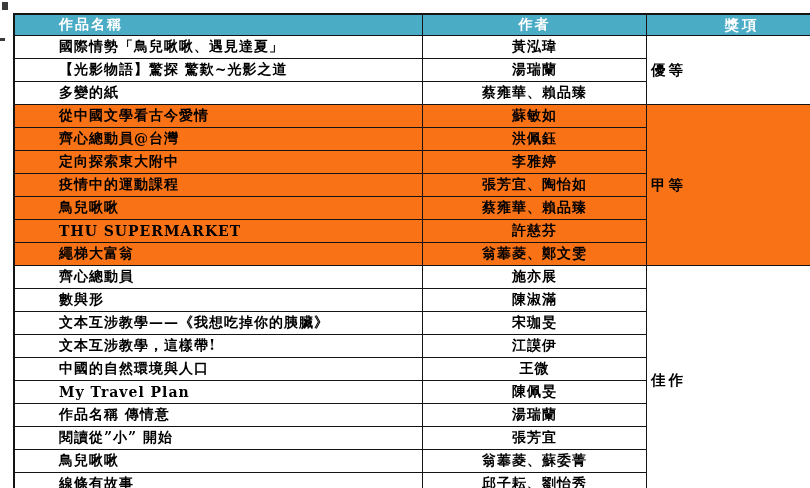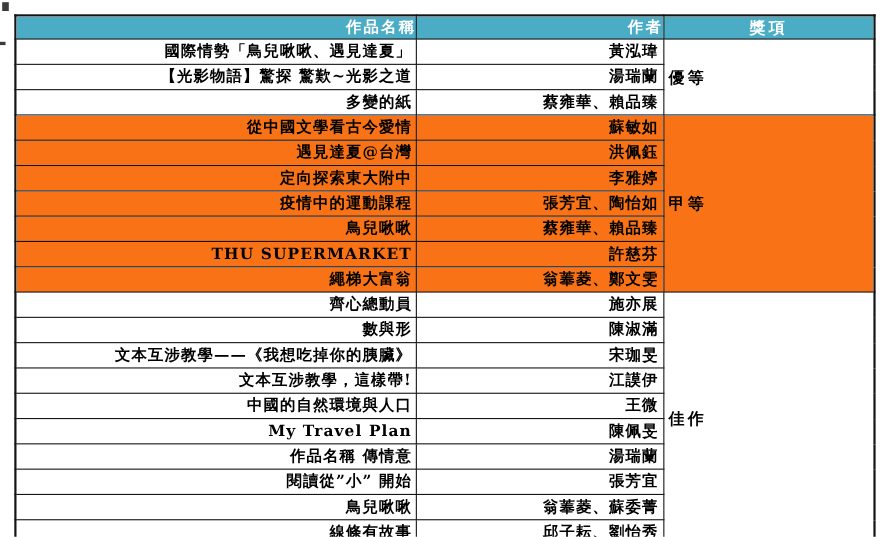--- a/index.html
+++ b/index.html
@@ -15,22 +15,22 @@
   th,td{border:1px solid #141414;overflow:hidden;white-space:nowrap;}
   th{
     height:20px;background:#4BACC6;color:#ffffff;
     font-size:14px;font-weight:bold;text-align:center;letter-spacing:2px;
     padding:0;
   }
   td{
     height:22px;font-size:14px;font-weight:bold;color:#000000;
     letter-spacing:1px;padding:0 4px;vertical-align:middle;background:#ffffff;
   }
-  .c-title{width:363px;text-align:right;}
-  .c-author{width:223px;text-align:right;}
+  .c-title{width:363px;text-align:left;padding-left:44px;}
+  .c-author{width:223px;text-align:center;}
   .c-award{width:190px;letter-spacing:3px;font-size:14.5px;}
   tr.blue td{background:#f97316;}
   
   .speck-a{position:absolute;left:2px;top:2px;width:6px;height:8px;background:#3a3a3a;}
   .speck-b{position:absolute;left:0;top:38px;width:5px;height:3px;background:#3a3a3a;}
 </style>
 </head>
 <body>
 
 <div class="speck-a"></div>
@@ -58,21 +58,21 @@
         <tr>
           <td class="c-title">多變的紙</td>
           <td class="c-author">蔡雍華、賴品臻</td>
         </tr>
         <tr class="blue">
           <td class="c-title">從中國文學看古今愛情</td>
           <td class="c-author">蘇敏如</td>
           <td class="c-award" rowspan="7">甲等</td>
         </tr>
         <tr class="blue">
-          <td class="c-title">遇見達夏@台灣</td>
+          <td class="c-title">齊心總動員@台灣</td>
           <td class="c-author">洪佩鈺</td>
         </tr>
         <tr class="blue">
           <td class="c-title">定向探索東大附中</td>
           <td class="c-author">李雅婷</td>
         </tr>
         <tr class="blue">
           <td class="c-title">疫情中的運動課程</td>
           <td class="c-author">張芳宜、陶怡如</td>
         </tr>

